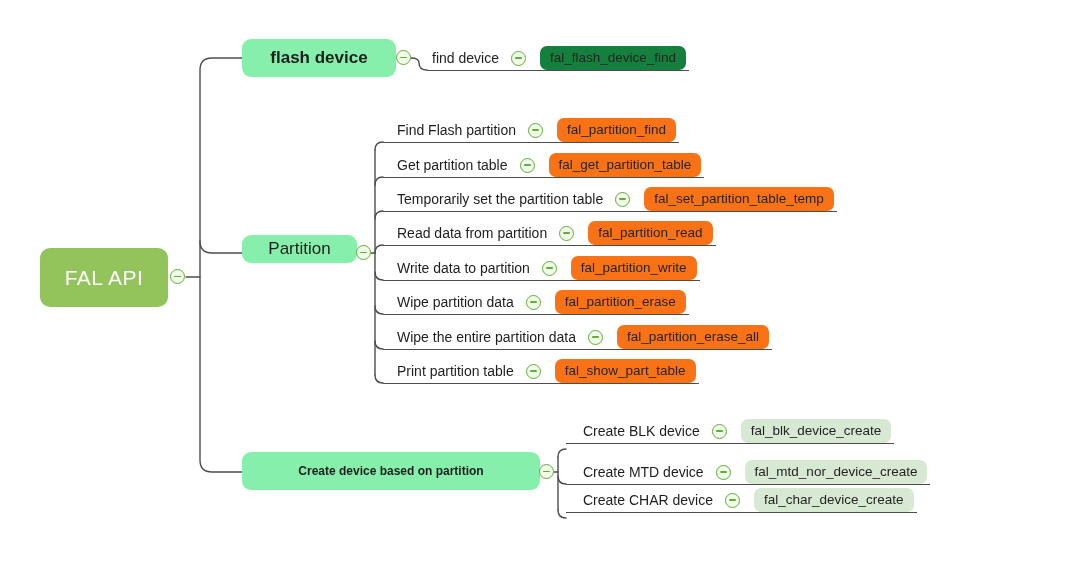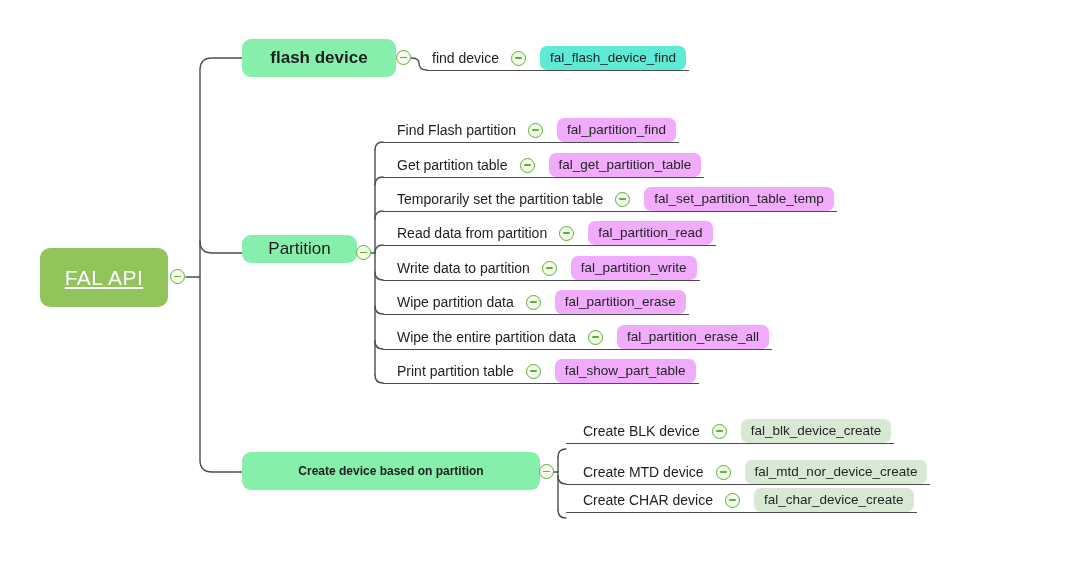--- a/index.html
+++ b/index.html
@@ -16,22 +16,22 @@
             border-radius:50%;display:flex;align-items:center;justify-content:center;box-sizing:content-box;}
   .collapse::after{content:"";width:7px;height:1.6px;background:#5FAE36;border-radius:1px;}
   .abs{position:absolute;}
   .inline{flex:none;margin-left:12px;}
 
   .row{position:absolute;height:24px;display:flex;align-items:center;
        border-bottom:1.4px solid #4d4d4d;padding-right:3px;}
   .row .label{font-size:14px;white-space:nowrap;color:#1e1e1e;}
   .pill{height:24px;line-height:24px;padding:0 10px;border-radius:7px;font-size:13.5px;
         white-space:nowrap;margin-left:14px;color:#242424;}
-  .pill.orange{background:#5eead4;}
-  .pill.pink{background:#f0abfc;}
+  .pill.orange{background:#15803d;}
+  .pill.pink{background:#f97316;}
   .pill.green{background:#D8E9D3;}
 
   .p-row{left:383px;padding-left:14px;}
   .c-row{left:566px;padding-left:17px;}
 </style>
 </head>
 <body>
 
 <div class="canvas">
 
@@ -54,21 +54,21 @@
     <path d="M 375 341 Q 375 349 383 349"></path>
     <path d="M 375 375 Q 375 383 383 383"></path>
 
     <path d="M 558 457 V 510"></path>
     <path d="M 554 472 H 558"></path>
     <path d="M 558 457 Q 558 449 566 449"></path>
     <path d="M 558 476 Q 558 484 566 484"></path>
     <path d="M 558 510 Q 558 518 566 518"></path>
   </svg>
 
-  <div class="topic root" style="left:40px;top:248px;width:128px;height:59px;text-decoration:underline;">FAL API</div>
+  <div class="topic root" style="left:40px;top:248px;width:128px;height:59px;">FAL API</div>
   <span class="collapse abs" style="left:170px;top:269px;"></span>
 
   <div class="topic" style="left:242px;top:39px;width:154px;height:38px;font-size:17px;font-weight:700;">flash device</div>
   <span class="collapse abs" style="left:396px;top:50px;"></span>
 
   <div class="row" style="left:427px;top:46px;padding-left:5px;">
     <span class="label">find device</span>
     <span class="collapse inline"></span>
     <span class="pill orange">fal_flash_device_find</span>
   </div>

